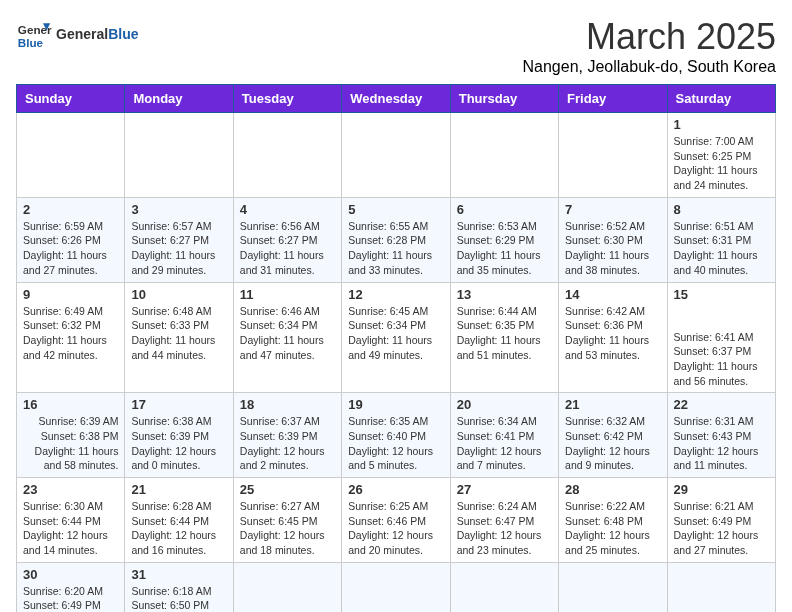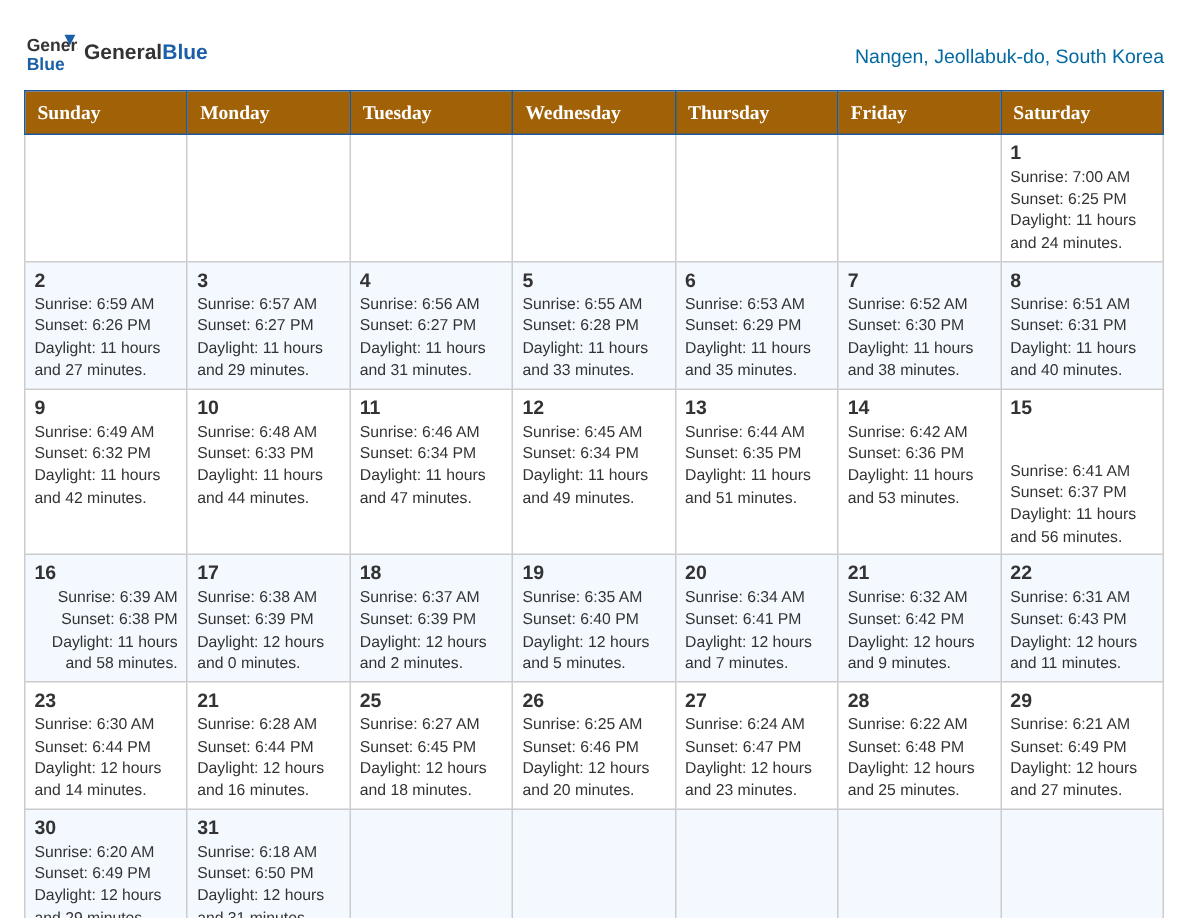--- a/index.html
+++ b/index.html
@@ -27,23 +27,22 @@
     }
     .title-area {
       text-align: right;
     }
     .month-title {
       font-size: 36px;
       color: #333;
       font-weight: normal;
     }
     .subtitle {
-      font-size: 13px;
-      color: #0369a1;
-      margin-top: 14px;
+      font-size: 16px;
+      color: #000000;
     }
     .calendar {
       width: 100%;
       border-collapse: collapse;
       border: 1px solid #ccc;
     }
     .calendar th {
       background-color: #2a6db5;
       color: #fff;
       text-align: left;
@@ -70,39 +69,40 @@
     .day-info {
       font-size: 10.5px;
       line-height: 1.4;
       color: #333;
     }
     .empty-cell {
       background: #f9f9f9;
     }
     tr:nth-child(even) td { background: #f4f8ff; }
     tr:nth-child(odd) td { background: #fff; }
-    .calendar thead tr th { background-color: #a16207; font-family: Liberation Serif, serif; }
+    .calendar thead tr th { background-color: #6d28d9; }
   </style>
 </head>
 <body>
 
 <div class="header-area">
   <div class="logo">
     <svg class="logo-icon" viewBox="0 0 40 40">
       <text x="2" y="20" font-size="13" fill="#333" font-family="Arial" font-weight="bold">General</text>
       <text x="2" y="34" font-size="13" fill="#1a5fa8" font-family="Arial" font-weight="bold">Blue</text>
       <polygon points="30,8 38,8 34,16" fill="#1a5fa8"></polygon>
     </svg>
     <div>
       <div style="font-size:14px; font-weight:bold; color:#333;">
         <span style="color:#333;">General</span><span style="color:#1a5fa8;">Blue</span>
       </div>
     </div>
   </div>
   <div class="title-area">
+    <div class="month-title">March 2025</div>
     <div class="subtitle">Nangen, Jeollabuk-do, South Korea</div>
   </div>
 </div>
 
 <table class="calendar">
   <thead>
     <tr>
     <th>Sunday</th>
         <th>Monday</th>
         <th>Tuesday</th>

